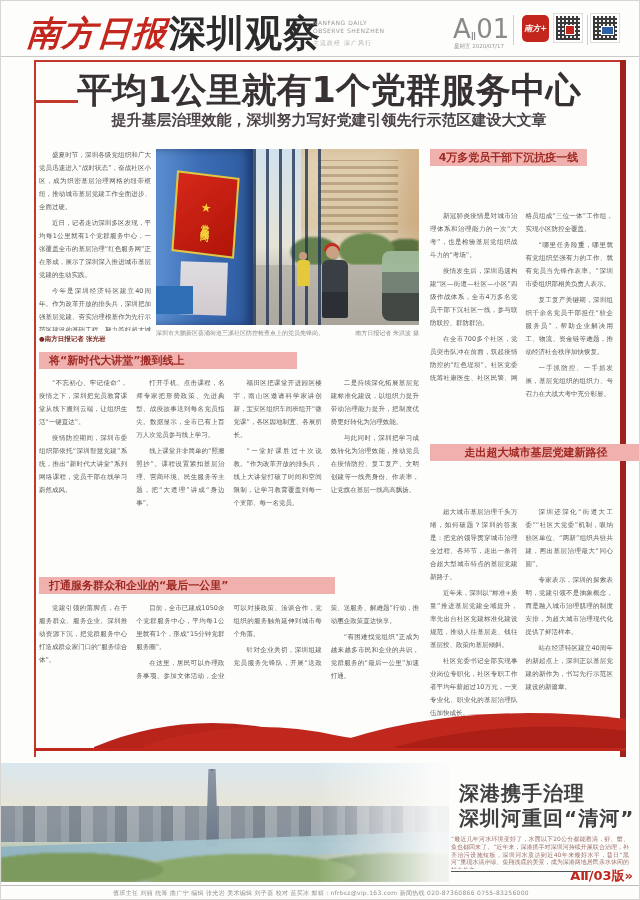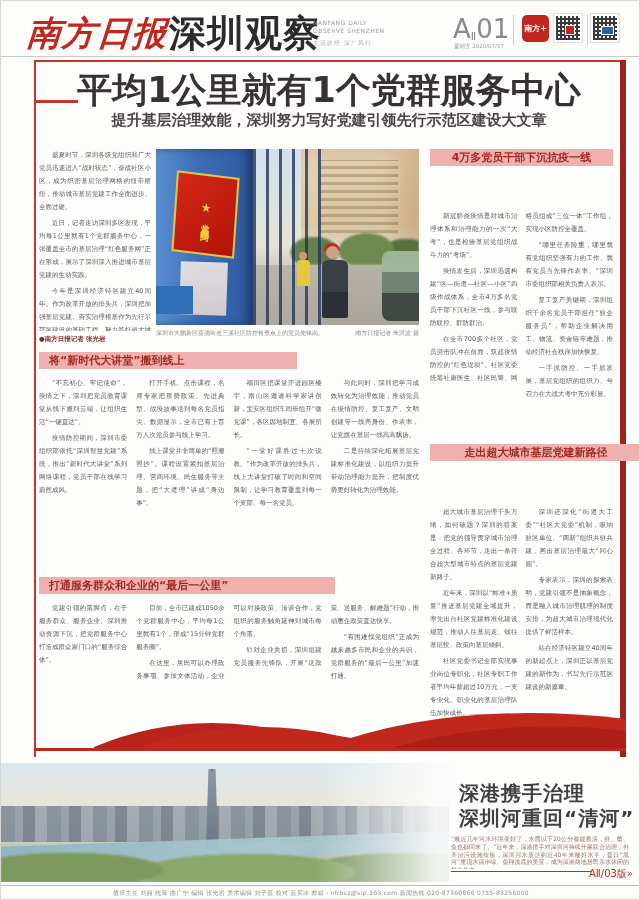--- a/index.html
+++ b/index.html
@@ -11,21 +11,21 @@
   .masthead { position:absolute; left:0; top:0; width:640px; height:55px; }
   .logo { position:absolute; left:26px; top:10px; font-family:"DejaVu Serif","Liberation Serif",serif; font-style:italic; font-weight:bold; font-size:34px; color:#c2261d; letter-spacing:1px; transform:skewX(-4deg); }
   .edition-title { position:absolute; left:168px; top:8px; font-size:37px; font-weight:700; color:#2b2b2b; letter-spacing:1px; }
   .mast-en { position:absolute; left:312px; top:18px; font-size:6px; color:#9a9a9a; line-height:8px; letter-spacing:.5px; }
   .mast-slogan { position:absolute; left:312px; top:38px; font-size:6px; color:#b0b0b0; letter-spacing:1px; }
   .pageno { position:absolute; left:452px; top:13px; color:#8a8a8a; font-weight:400; }
   .pageno .big { font-size:26px; }
   .pageno .sub { font-size:11px; vertical-align:-2px; }
   .mast-date { position:absolute; left:453px; top:42px; font-size:5.5px; color:#9a9a9a; }
   .mast-sep { position:absolute; top:14px; width:1px; height:30px; background:#cfcfcf; }
-  .app-badge { position:absolute; left:521px; top:14px; width:27px; height:27px; background:#c2261d; border-radius:5px; color:#fff; font-size:8px; font-weight:bold; display:flex; align-items:center; justify-content:center; }
+  .app-badge { position:absolute; left:521px; top:14px; width:27px; height:27px; background:#c2261d; border-radius:5px; color:#fff; font-size:8px; font-weight:bold; display:flex; align-items:center; justify-content:center; font-style:italic; }
   .qr { position:absolute; top:13px; width:28px; height:28px; border:2px solid #fff; outline:1px solid #ddd;
         background:
           repeating-linear-gradient(90deg,#3a3a3a 0 2px,transparent 2px 4px),
           repeating-linear-gradient(0deg,#3a3a3a 0 2px,#f2f2f2 2px 4px); }
   .qr.red::after { content:""; position:absolute; left:9px; top:9px; width:8px; height:8px; background:#c2261d; border:1px solid #fff; }
   .qr.blue::after { content:""; position:absolute; left:8px; top:10px; width:11px; height:7px; background:#2e5fa6; border:1px solid #fff; }
   .mast-rule { position:absolute; left:0; top:55px; width:640px; height:1px; background:#c9c9c9; }
 
   
   .frame-top { position:absolute; left:33px; top:59px; width:592px; height:2px; background:#c0392b; }
@@ -68,21 +68,21 @@
   .p2-head { left:54.3%; bottom:22%; margin-bottom:26px; width:8px; height:8px; background:#c59c7d; border-radius:50%; }
   .scooter { position:absolute; right:0; bottom:2%; width:14%; height:40%; background:linear-gradient(180deg,#9fb99a 0 30%,#6f7f72 30% 60%,#3c433e 60% 100%); border-radius:8px 0 0 8px; opacity:.95; }
   .caption-row { position:absolute; left:155px; top:328px; width:263px; display:flex; justify-content:space-between; font-size:6px; color:#8a8a8a; }
 
   
   .sec-bar { position:absolute; height:17px; background:#f0b1ae; color:#9f2a24; font-weight:bold; font-size:11px; line-height:17px; }
   .sec-bar.left-pad { padding-left:10px; }
   .sec-bar.center { text-align:center; }
   #s1-bar { left:38px; top:351px; width:258px; }
   #s2-bar { left:38px; top:576px; width:296px; }
-  #r1-bar { left:429px; top:148px; width:183px; }
+  #r1-bar { left:429px; top:148px; width:157px; }
   #r2-bar { left:429px; top:443px; width:212px; }
 
   #s1-body { position:absolute; left:38px; top:376px; width:380px; height:192px; }
   #s2-body { position:absolute; left:38px; top:601px; width:380px; height:94px; }
   #r1-body { position:absolute; left:429px; top:172px; width:183px; height:263px; }
   #r2-body { position:absolute; left:429px; top:468px; width:183px; height:228px; }
 
   
   .flagwave { position:absolute; left:33px; top:694px; width:592px; height:62px; }
 
@@ -95,21 +95,21 @@
   .bp-tower::after { content:""; position:absolute; left:5px; top:-6px; width:2px; height:8px; background:#6b7787; }
   .bp-river { position:absolute; left:0; top:64%; width:100%; height:16%; background:linear-gradient(90deg,#8fb3c2,#a9c6cf 60%,#9cb8c4); transform:skewY(-2deg); opacity:.95; }
   .bp-green { position:absolute; left:0; top:74%; width:100%; height:26%;
       background:radial-gradient(ellipse 35% 90% at 15% 60%,#7c9a5d 0 60%,transparent 61%),radial-gradient(ellipse 40% 100% at 55% 70%,#8aa86a 0 60%,transparent 61%),radial-gradient(ellipse 35% 90% at 90% 60%,#74925a 0 60%,transparent 61%); filter:blur(1.2px); }
   .bp-haze { position:absolute; inset:0; background:linear-gradient(90deg,transparent 70%,rgba(253,253,252,.9) 97%); }
 
   .bottom-news { position:absolute; left:448px; top:762px; width:192px; height:119px; background:#fdfdfc; }
   .bn-title { position:absolute; left:10px; top:18px; font-size:20px; font-weight:700; color:#404040; line-height:25px; letter-spacing:1px; }
   .bn-excerpt { position:absolute; left:2px; top:72px; width:178px; font-size:6px; line-height:7.8px; color:#9b7068; text-align:justify; height:34px; overflow:hidden; }
   .bn-rule { position:absolute; left:2px; top:108px; width:140px; height:1px; background:#555; }
-  .bn-pageref { position:absolute; right:8px; top:104px; font-size:10px; font-weight:normal; color:#c2261d; }
+  .bn-pageref { position:absolute; right:8px; top:104px; font-size:13px; font-weight:bold; color:#c2261d; }
 
   .footer-rule { position:absolute; left:0; top:884px; width:640px; height:1px; background:#bdbdbd; }
   .footer-info { position:absolute; left:0; top:888px; width:640px; text-align:center; font-size:6px; color:#8f8f8f; letter-spacing:.3px; }
 </style>
 </head>
 <body>
 
 <div id="page">
 
   <div class="masthead">
@@ -173,22 +173,22 @@
   </div>
 
   <div id="s1-bar" class="sec-bar left-pad">将“新时代大讲堂”搬到线上</div>
   <div id="s1-body" class="bodytext cols4">
       <p>“不忘初心、牢记使命”，疫情之下，深圳把党员教育课堂从线下搬到云端，让组织生活“一键直达”。</p>
       <p>疫情防控期间，深圳市委组织部依托“深圳智慧党建”系统，推出“新时代大讲堂”系列网络课程，党员干部在线学习蔚然成风。</p>
       <p>打开手机、点击课程，名师专家把形势政策、先进典型、战疫故事送到每名党员指尖。数据显示，全市已有上百万人次党员参与线上学习。</p>
       <p>线上课堂并非简单的“照搬照抄”。课程设置紧扣基层治理、营商环境、民生服务等主题，把“大道理”讲成“身边事”。</p>
       <p>福田区把课堂开进园区楼宇，南山区邀请科学家讲创新，宝安区组织车间班组开“微党课”，各区因地制宜、各展所长。</p>
       <p>“一堂好课胜过十次说教。”作为改革开放的排头兵，线上大讲堂打破了时间和空间限制，让学习教育覆盖到每一个支部、每一名党员。</p>
+      <p>二是持续深化拓展基层党建标准化建设，以组织力提升带动治理能力提升，把制度优势更好转化为治理效能。</p>
       <p>与此同时，深圳把学习成效转化为治理效能，推动党员在疫情防控、复工复产、文明创建等一线亮身份、作表率，让党旗在基层一线高高飘扬。</p>
-      <p>二是持续深化拓展基层党建标准化建设，以组织力提升带动治理能力提升，把制度优势更好转化为治理效能。</p>
     </div>
 
   <div id="s2-bar" class="sec-bar left-pad">打通服务群众和企业的“最后一公里”</div>
   <div id="s2-body" class="bodytext cols4">
       <p>党建引领的落脚点，在于服务群众、服务企业。深圳推动资源下沉，把党群服务中心打造成群众家门口的“服务综合体”。</p>
       <p>目前，全市已建成1050余个党群服务中心，平均每1公里就有1个，形成“15分钟党群服务圈”。</p>
       <p>在这里，居民可以办理政务事项、参加文体活动，企业可以对接政策、洽谈合作，党组织的服务触角延伸到城市每个角落。</p>
       <p>针对企业关切，深圳组建党员服务先锋队，开展“送政策、送服务、解难题”行动，推动惠企政策直达快享。</p>
       <p>“有困难找党组织”正成为越来越多市民和企业的共识，党群服务的“最后一公里”加速打通。</p>
     </div>

